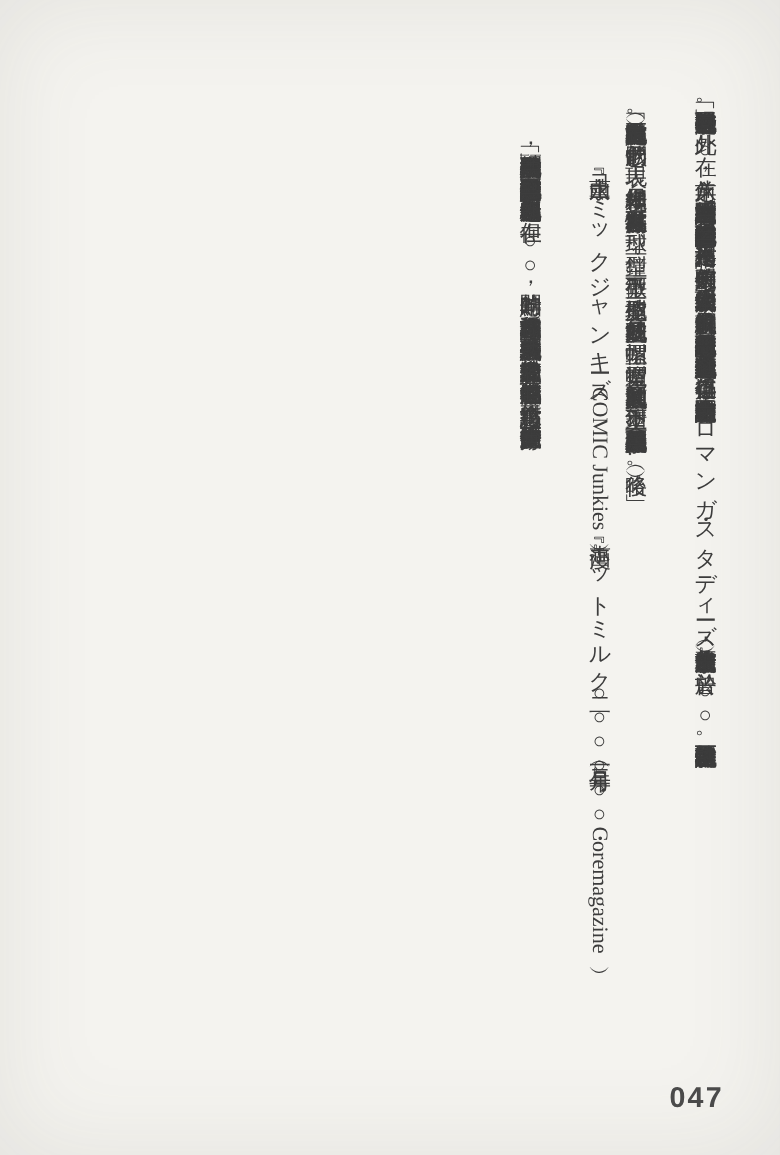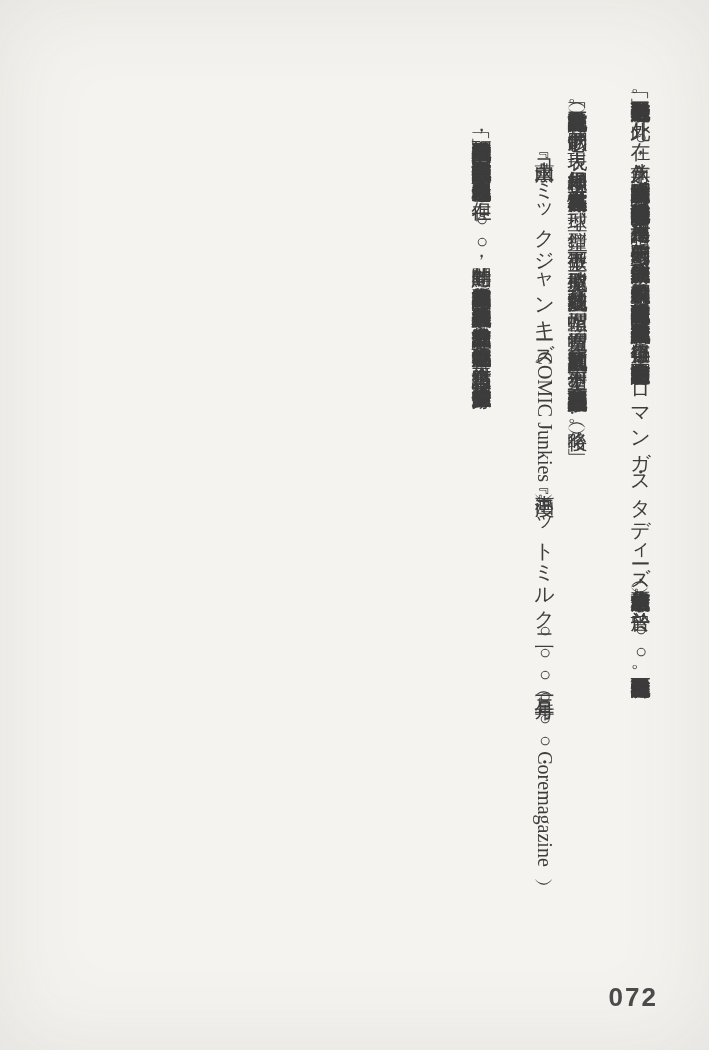--- a/index.html
+++ b/index.html
@@ -55,15 +55,15 @@
 
 <div class="page">
 
   <main class="text-area">
     <p class="para para-body-1">畫表現中的「乳首殘像」定義似乎有些不同。此外，在○八年之前，網路上跟成人漫畫有關的討論區中，在討論漫畫的表現手法時據說也有使用過「乳首殘像」這個名詞，不過只是作為一種用語，仍未有明確的定義。至於使用殘影表現的作家本人，以及負責審視的編輯們，儘管對於這種表現本身的效果和表象有明確認識，但是否已建立如「乳首殘像」或其他類似意義的正式名稱，仍值得存疑。為數不多曾討論過相關議題的著作之一『エロマンガ・スタディーズ（成人漫畫研析）』的作者永山薰，曾於二○○○年在雜誌的乳房特輯中留下以下這段話。</p>
     <p class="para para-quote">「（前略）至今已有無數的巨乳誕生在世上。它們的形狀、表現，如果仔細審視，其多樣性甚至可以寫滿一整本書。球型、鐘型、微下垂型、矽脂填充型，或是乳頭的按鈕型、螺帽型、寬邊帽型，以及乳搖的同頻震動型、上下交錯型、甚至是用來表現搖晃的乳頭網點殘像手法等……（後略）。」</p>
     <p class="para para-cite">永山薰『コミックジャンキーズ（COMIC Junkies）』『漫画ホットミルク二○○○年一月号』（二○○○・Coremagazine）</p>
     <p class="para para-body-2">本段文中雖然提到「乳頭網點殘像手法」，但此時該技法仍未達到可被定義為「乳首殘像」這種專有名詞的認知度。這個表現自一九九四年時便已經為人所知，但在二○○○年的時間點，名稱和定義本身或許仍相當模糊。然而只要聽到「乳首網點殘像手法」，大部分的成人漫畫從業者和讀者，都能在腦中浮現具體的畫面，這點應該不會錯。儘管不同作家的作畫方式可能多少有</p>
   </main>
 
-  <div class="page-number">072</div>
+  <div class="page-number">047</div>
 
 </div>
 
 </body></html>

